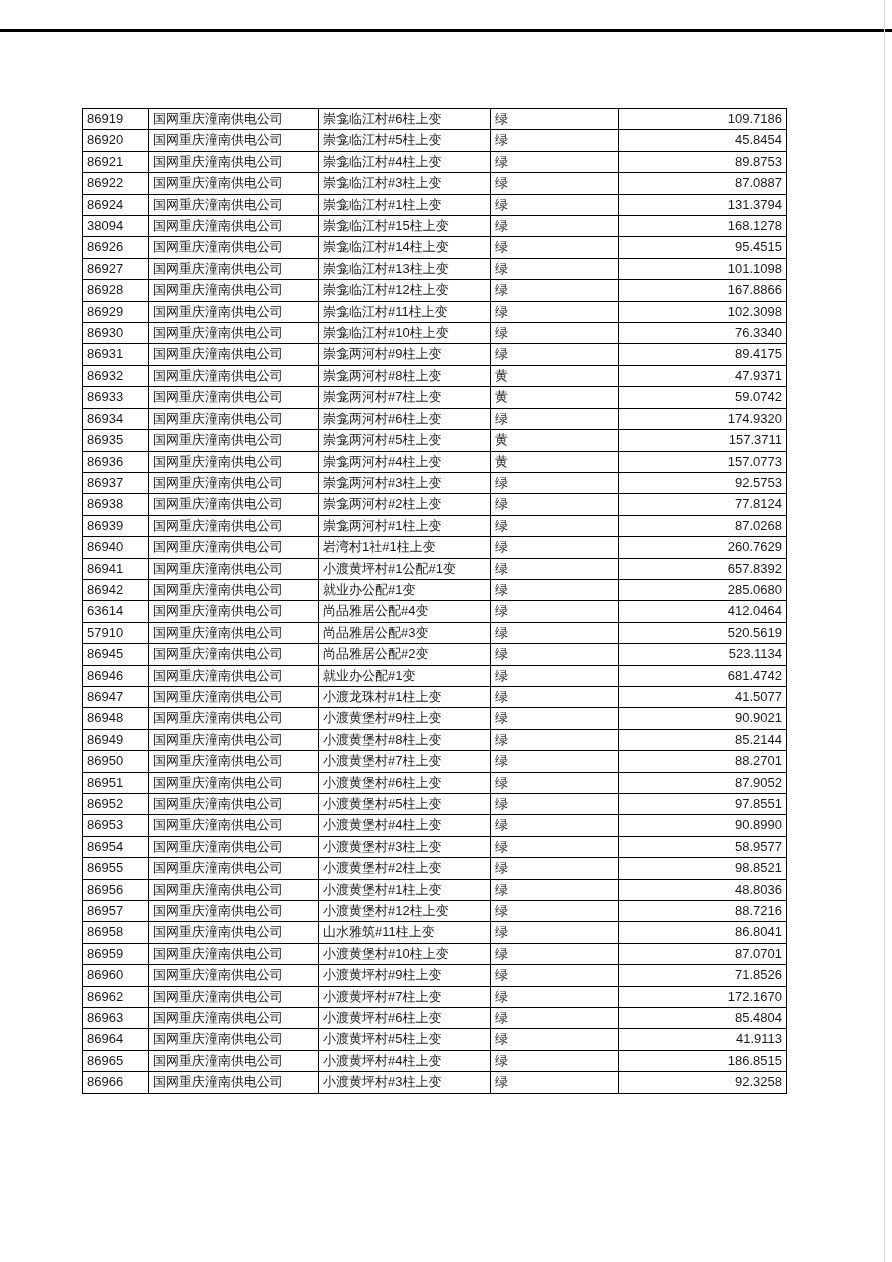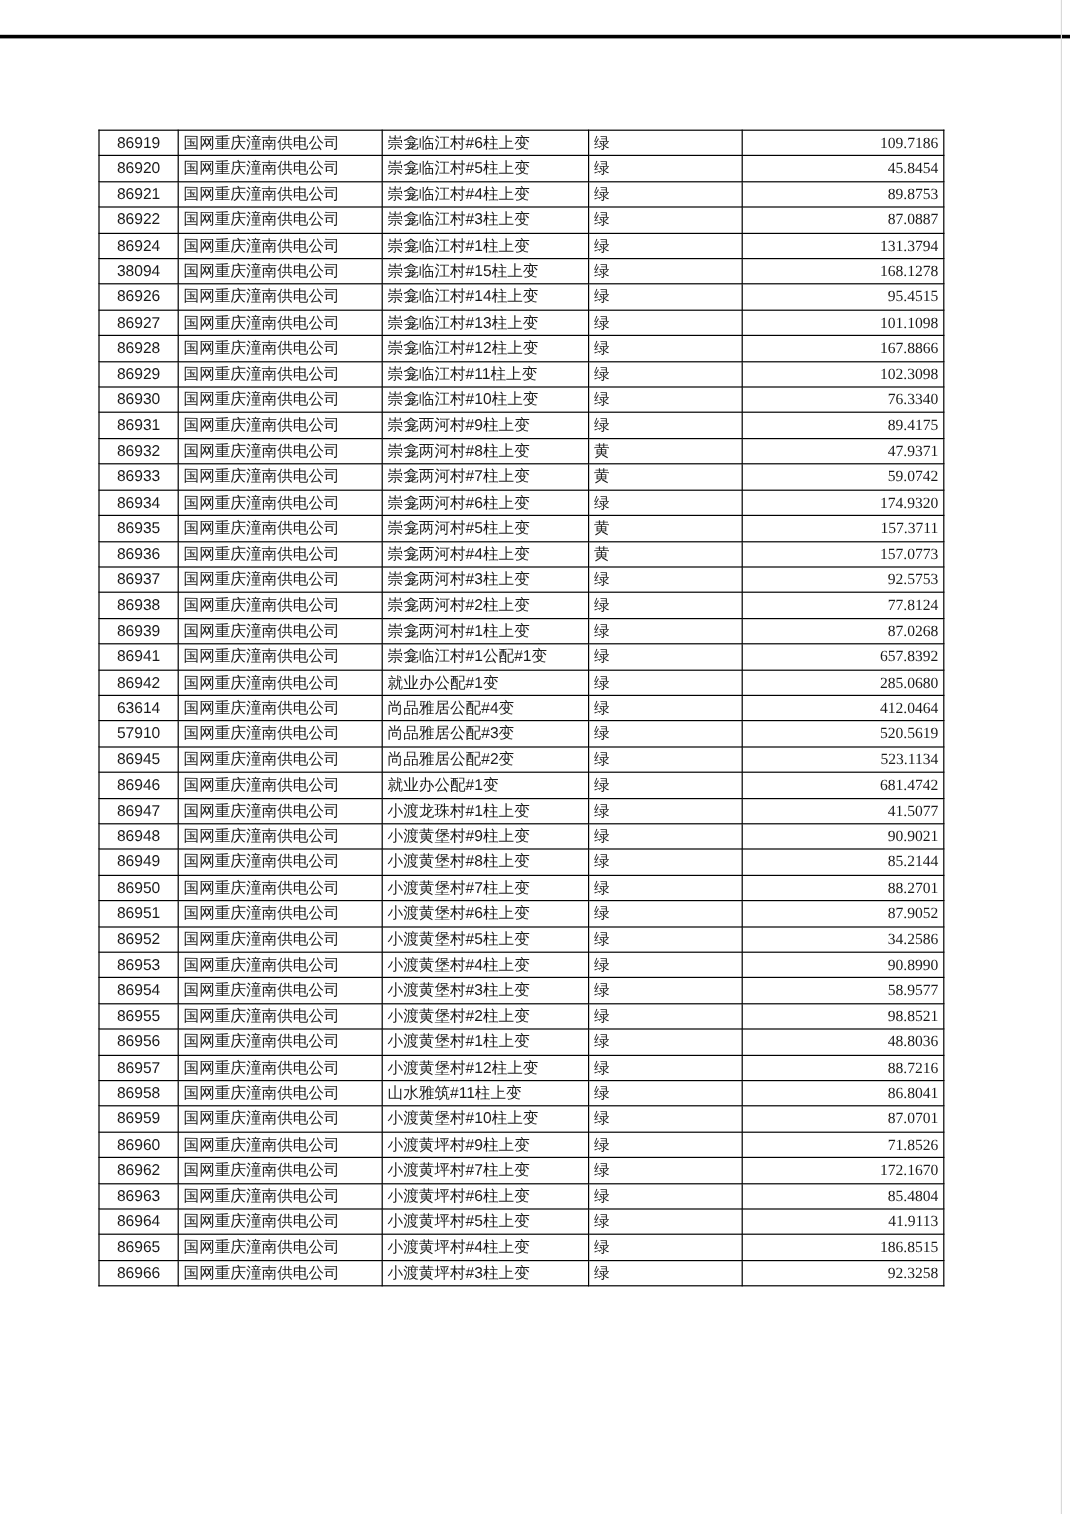--- a/index.html
+++ b/index.html
@@ -43,33 +43,32 @@
     height: 20.4px;
     padding: 0 4px;
     font-size: 13px;
     line-height: 20.4px;
     color: #1a1a1a;
     white-space: nowrap;
     overflow: hidden;
     vertical-align: middle;
   }
   td.col-id {
-    text-align: center;
+    text-align: left;
     padding: 0 2px;
     font-size: 13.5px;
   }
   td.col-company,
   td.col-station,
   td.col-status {
     text-align: left;
   }
   td.col-value {
     text-align: right;
     padding-right: 45px;
-    font-family: Liberation Serif, serif;
   }
 </style>
 </head>
 <body>
 
 <div class="top-rule"></div>
 <div class="right-edge"></div>
 
 <table class="data-table">
   <colgroup>
@@ -214,23 +213,30 @@
         <td class="col-value">77.8124</td>
       </tr>
       <tr>
         <td class="col-id">86939</td>
         <td class="col-company">国网重庆潼南供电公司</td>
         <td class="col-station">崇龛两河村#1柱上变</td>
         <td class="col-status">绿</td>
         <td class="col-value">87.0268</td>
       </tr>
       <tr>
+        <td class="col-id">86940</td>
+        <td class="col-company">国网重庆潼南供电公司</td>
+        <td class="col-station">岩湾村1社#1柱上变</td>
+        <td class="col-status">绿</td>
+        <td class="col-value">260.7629</td>
+      </tr>
+      <tr>
         <td class="col-id">86941</td>
         <td class="col-company">国网重庆潼南供电公司</td>
-        <td class="col-station">崇龛临江村#1公配#1变</td>
+        <td class="col-station">小渡黄坪村#1公配#1变</td>
         <td class="col-status">绿</td>
         <td class="col-value">657.8392</td>
       </tr>
       <tr>
         <td class="col-id">86942</td>
         <td class="col-company">国网重庆潼南供电公司</td>
         <td class="col-station">就业办公配#1变</td>
         <td class="col-status">绿</td>
         <td class="col-value">285.0680</td>
       </tr>
@@ -295,21 +301,21 @@
         <td class="col-company">国网重庆潼南供电公司</td>
         <td class="col-station">小渡黄堡村#6柱上变</td>
         <td class="col-status">绿</td>
         <td class="col-value">87.9052</td>
       </tr>
       <tr>
         <td class="col-id">86952</td>
         <td class="col-company">国网重庆潼南供电公司</td>
         <td class="col-station">小渡黄堡村#5柱上变</td>
         <td class="col-status">绿</td>
-        <td class="col-value">34.2586</td>
+        <td class="col-value">97.8551</td>
       </tr>
       <tr>
         <td class="col-id">86953</td>
         <td class="col-company">国网重庆潼南供电公司</td>
         <td class="col-station">小渡黄堡村#4柱上变</td>
         <td class="col-status">绿</td>
         <td class="col-value">90.8990</td>
       </tr>
       <tr>
         <td class="col-id">86954</td>

